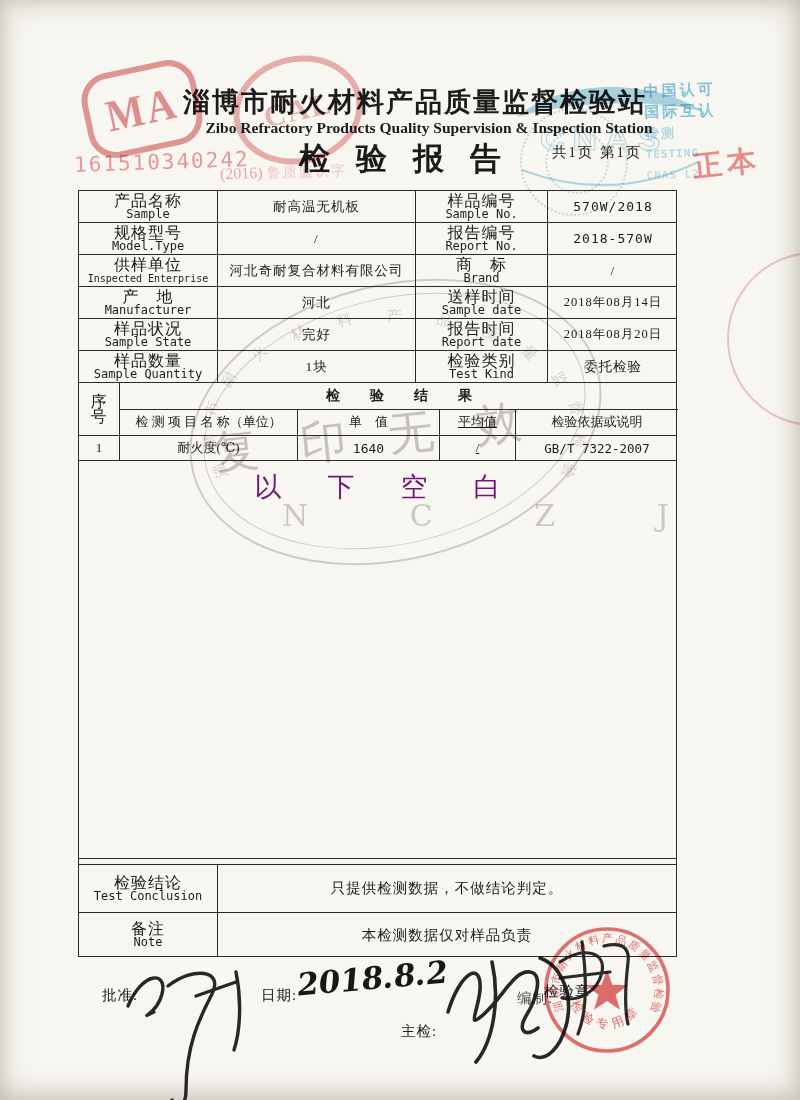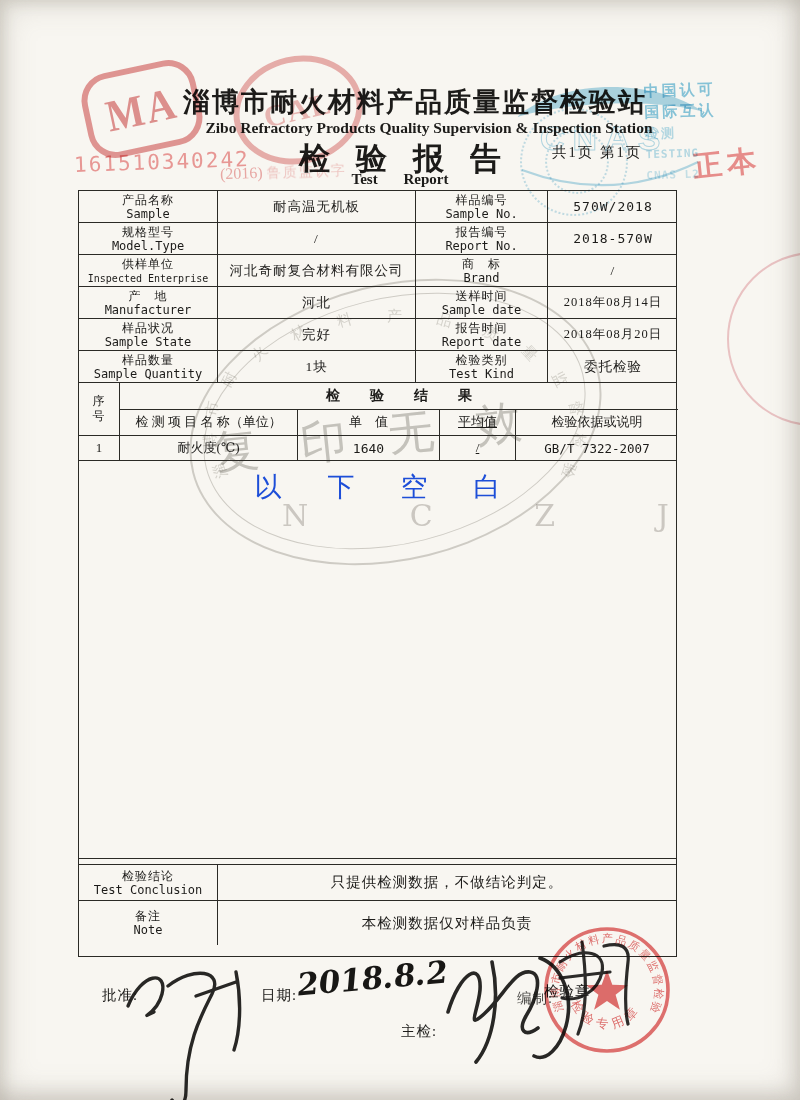--- a/index.html
+++ b/index.html
@@ -13,40 +13,40 @@
   #station-cn{left:90px;top:84px;width:650px;text-align:center;font-size:27px;font-weight:bold;letter-spacing:2px;}
   #station-en{left:84px;top:119px;width:690px;text-align:center;font-size:15.5px;font-weight:bold;font-family:"Liberation Serif","DejaVu Serif",serif;}
   #report-title{left:150px;top:138px;width:500px;text-align:center;font-size:31px;font-weight:bold;letter-spacing:26px;padding-left:26px;box-sizing:border-box;}
   #pages{left:552px;top:143px;font-size:14.5px;letter-spacing:2px;}
   #test-report{left:150px;top:171px;width:500px;text-align:center;font-size:15px;font-weight:bold;word-spacing:22px;font-family:"Liberation Serif","DejaVu Serif",serif;}
   
   #tbl{left:78px;top:190px;width:599px;height:767px;border:1.6px solid #2b2a26;box-sizing:border-box;background:transparent;}
   .trow{display:flex;box-sizing:border-box;border-bottom:1.5px solid #2b2a26;}
   .tcell{box-sizing:border-box;border-right:1.5px solid #2b2a26;display:flex;flex-direction:column;justify-content:center;align-items:center;overflow:hidden;}
   .tcell:last-child{border-right:none;}
-  .lab-cn{font-size:12px;line-height:15px;letter-spacing:1px;}
+  .lab-cn{font-size:16px;line-height:15px;letter-spacing:1px;}
   .lab-en{font-size:12px;line-height:13px;font-family:"DejaVu Sans Mono","Liberation Mono",monospace;}
   .val{font-size:13.5px;letter-spacing:1px;}
   .val-mono{font-family:"DejaVu Sans Mono","Liberation Mono",monospace;font-size:13px;}
   .w1{flex:0 0 139px;} .w2{flex:0 0 198px;} .w3{flex:0 0 132px;} .w4{flex:0 0 130px;}
   .r1{flex:0 0 41px;} .r2{flex:0 0 178px;} .r3{flex:0 0 142px;} .r4{flex:0 0 76px;text-decoration:underline;} .r5{flex:0 0 162px;text-align:center;}
   .info-row{height:32px;}
   #res-head{height:53px;}
   #res-right{flex:1;display:flex;flex-direction:column;}
   #res-title{height:27px;border-bottom:1.5px solid #2b2a26;display:flex;align-items:center;justify-content:center;
      font-size:14px;font-weight:bold;letter-spacing:30px;padding-left:30px;box-sizing:border-box;}
   #res-sub{height:26px;display:flex;}
   #res-sub .tcell{font-size:13px;}
   #res-data{height:25px;}
   #res-data .tcell{font-size:13px;}
   #empty-row{height:398px;border-bottom:1.5px solid #2b2a26;box-sizing:border-box;position:relative;}
-  #blank-note{position:absolute;top:8px;left:0;width:100%;text-align:center;font-size:27px;letter-spacing:46px;padding-left:46px;box-sizing:border-box;color:#1d4ed8;}
+  #blank-note{position:absolute;top:8px;left:0;width:100%;text-align:center;font-size:27px;letter-spacing:46px;padding-left:46px;box-sizing:border-box;color:#701a75;}
   #gap-row{height:5px;}
   .concl-row{display:flex;box-sizing:border-box;}
-  #concl{height:37px;border-top:1.5px solid #2b2a26;border-bottom:1.5px solid #2b2a26;}
+  #concl{height:49px;border-top:1.5px solid #2b2a26;border-bottom:1.5px solid #2b2a26;}
   #noter{height:44px;}
   .concl-row .tcell{justify-content:center;}
   .concl-text{flex:1;display:flex;align-items:center;justify-content:center;font-size:14.5px;letter-spacing:1px;border-right:none;}
   
   .foot-label{font-size:14.5px;letter-spacing:1px;}
   .hand-date{font-size:31px;font-weight:bold;transform:rotate(-5deg) skewX(-10deg);color:#181715;letter-spacing:0px;font-family:"DejaVu Serif","Liberation Serif",serif;}
   
   .mul{mix-blend-mode:multiply;}
   #stamp-ma{left:84px;top:66px;width:104px;height:74px;border:6px solid rgba(213,92,92,.62);border-radius:28px;
      transform:rotate(-12deg);display:flex;align-items:center;justify-content:center;}
@@ -76,21 +76,20 @@
 </style>
 </head>
 <body>
 
 <div id="page">
 
   <div class="abs cn" id="station-cn">淄博市耐火材料产品质量监督检验站</div>
   <div class="abs" id="station-en">Zibo Refractory Products Quality Supervision  &amp;  Inspection Station</div>
   <div class="abs cn" id="report-title">检验报告</div>
   <div class="abs cn" id="pages">共1页 第1页</div>
-  <div class="abs" id="test-report">Test Report</div>
 
   <div class="abs wm-ellipse mul" style="left:186px;top:284px;width:415px;height:272px;transform:rotate(-14deg);"></div>
   <div class="abs wm-ellipse mul" style="left:200px;top:298px;width:387px;height:244px;transform:rotate(-14deg);border-width:1.5px;"></div>
   <div>
     <span class="wm-ch mul" style="left:213px;top:461px;transform:rotate(-110deg);">淄</span>
     <span class="wm-ch mul" style="left:203px;top:431px;transform:rotate(-94deg);">博</span>
     <span class="wm-ch mul" style="left:205px;top:399px;transform:rotate(-79deg);">市</span>
     <span class="wm-ch mul" style="left:222px;top:370px;transform:rotate(-63deg);">耐</span>
     <span class="wm-ch mul" style="left:252px;top:344px;transform:rotate(-47deg);">火</span>
     <span class="wm-ch mul" style="left:291px;top:324px;transform:rotate(-31deg);">材</span>

